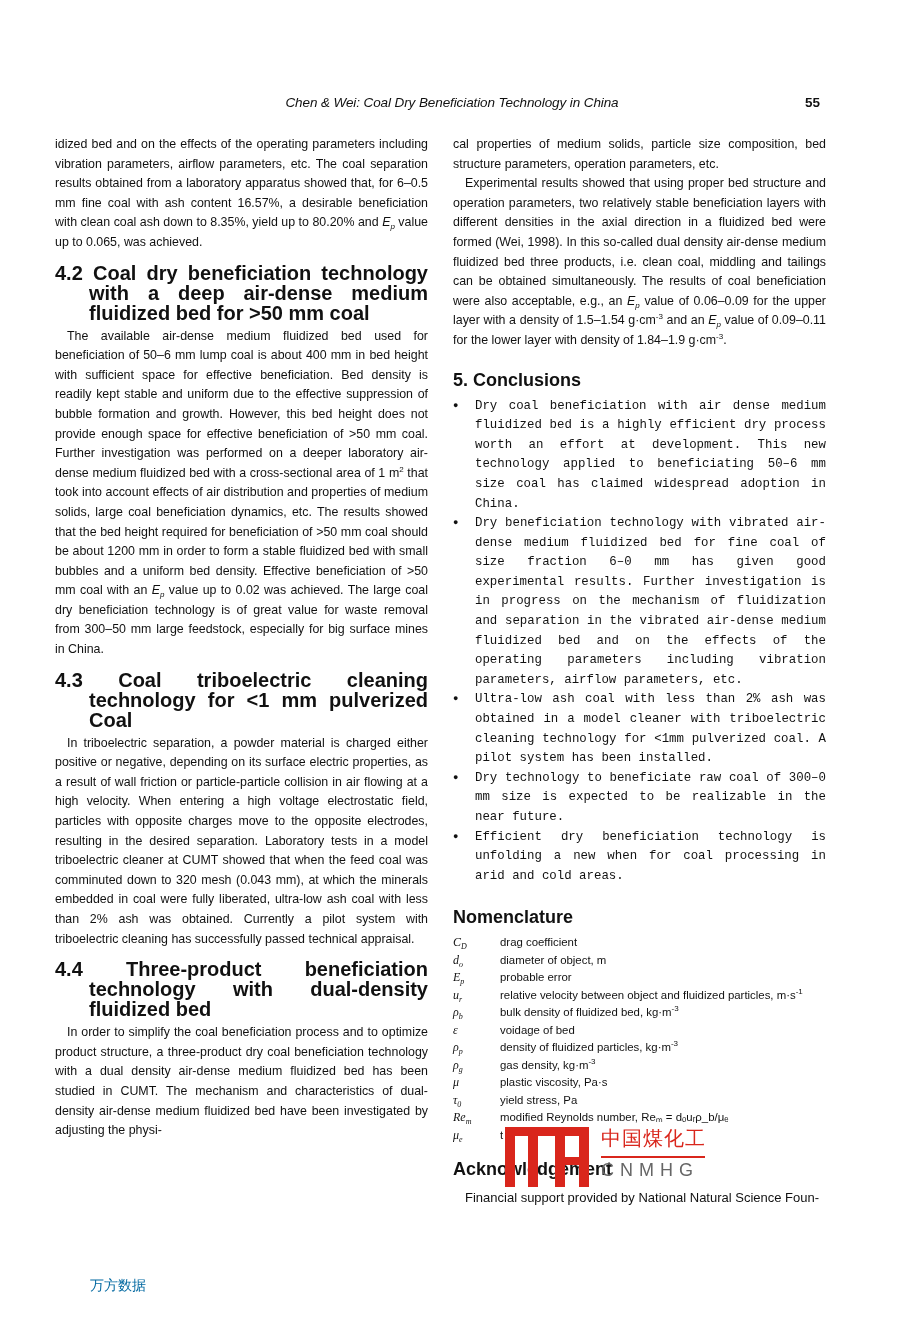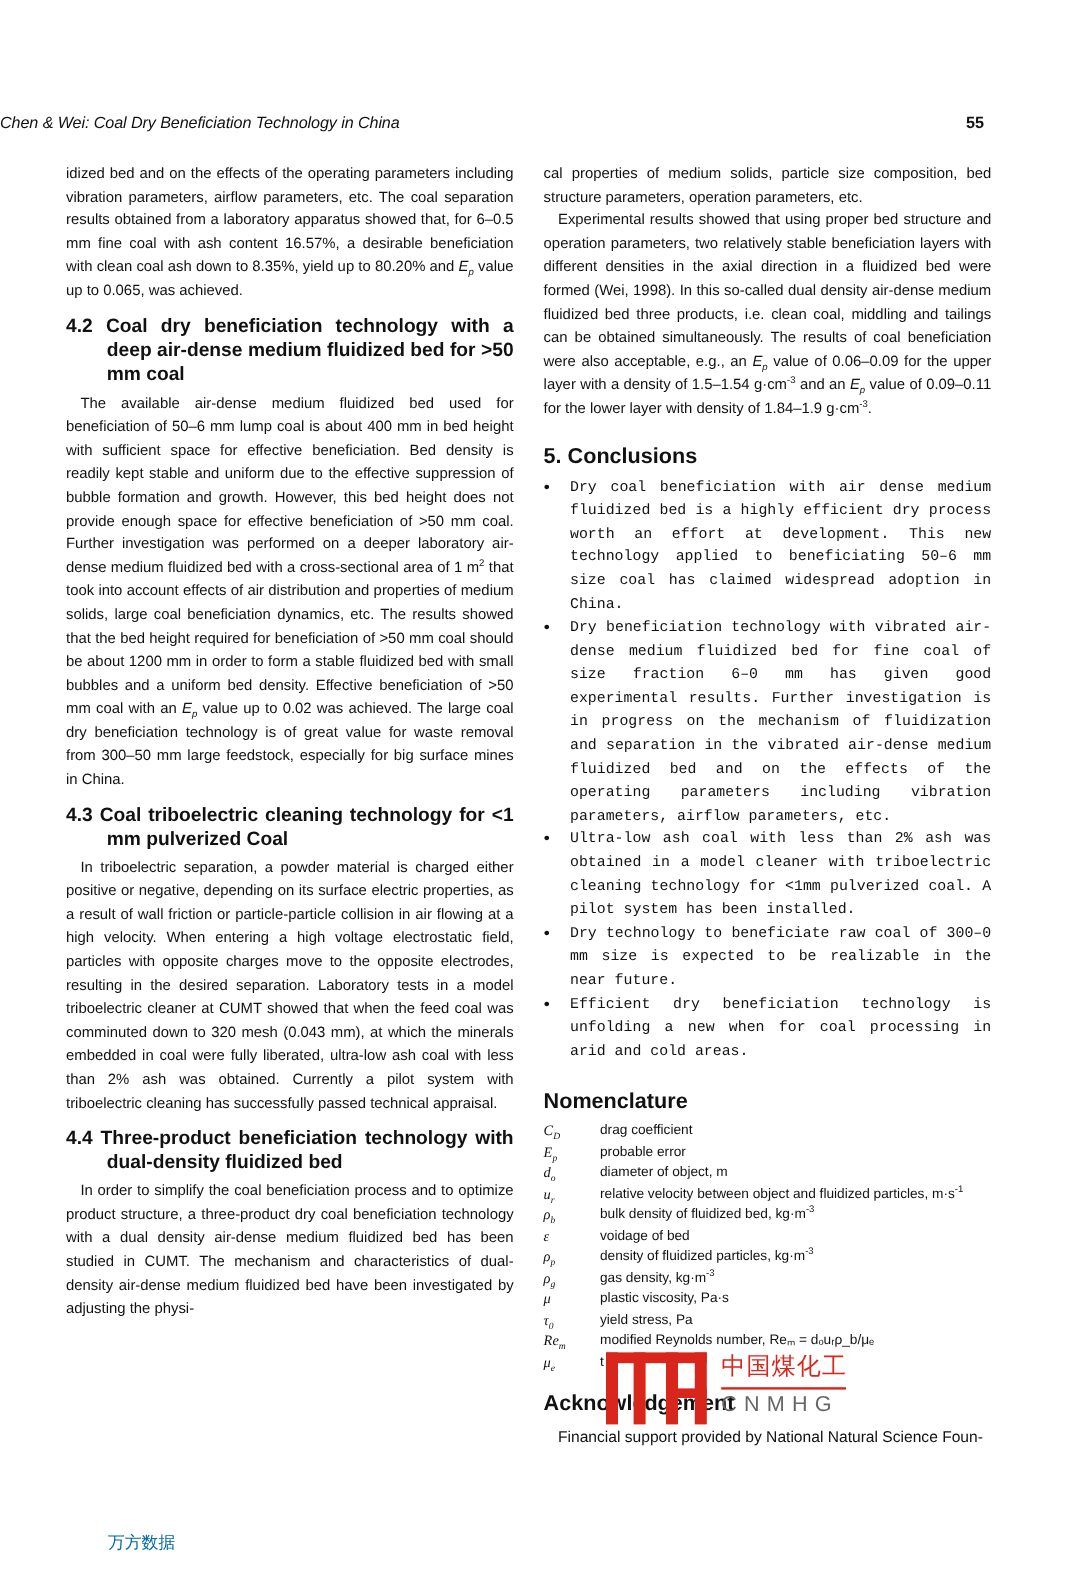--- a/index.html
+++ b/index.html
@@ -1,25 +1,25 @@
 <!DOCTYPE html>
 <html><head>
 <meta charset="utf-8">
 <style>
   html, body { margin: 0; padding: 0; background: #ffffff; }
   body { width: 904px; height: 1320px; position: relative; overflow: hidden; color: #111; font-family: "Liberation Sans", sans-serif; }
   .header { position: absolute; top: 95px; left: 0; width: 904px; height: 20px; }
-  .running-title { position: absolute; left: 0; width: 904px; font-style: italic; font-size: 13.5px; top: 0; letter-spacing: -0.1px; }
+  .running-title { position: absolute; left: 0; width: 904px; text-align: center; font-style: italic; font-size: 13.5px; top: 0; letter-spacing: -0.1px; }
   .page-number { position: absolute; right: 84px; top: 0; font-size: 13.5px; font-weight: bold; }
   .col { position: absolute; top: 135px; width: 373px; font-size: 12.4px; line-height: 19.6px; text-align: justify; }
   .col-left { left: 55px; }
   .col-right { left: 453px; }
   p { margin: 0; }
   .indent { text-indent: 12px; }
-  h3 { font-size: 16px; font-weight: bold; margin: 6px 0 4px 0; line-height: 20px; text-align: justify; text-align-last: auto; padding-left: 34px; text-indent: -34px; }
+  h3 { font-size: 20px; font-weight: bold; margin: 6px 0 4px 0; line-height: 20px; text-align: justify; text-align-last: auto; padding-left: 34px; text-indent: -34px; }
   h2 { font-size: 18px; font-weight: bold; margin: 18px 0 6px 0; line-height: 22px; }
   sub, sup { font-size: 8px; line-height: 0; }
   .ep { font-style: italic; }
   ul.bullets { list-style: none; margin: 0; padding: 0; }
   ul.bullets li { position: relative; padding-left: 22px; font-family: Liberation Mono, monospace; }
   ul.bullets li::before { content: "\25CF"; position: absolute; left: 0; top: 0; font-size: 9px; }
   .nomen { margin-top: 4px; font-size: 11.4px; line-height: 17.5px; }
   .nomen-row { display: flex; }
   .nomen-sym { width: 47px; flex: none; font-family: "Liberation Serif", serif; font-style: italic; font-size: 12px; }
   .nomen-def { flex: 1; text-align: justify; }
@@ -66,26 +66,26 @@
     <li>Efficient dry beneficiation technology is unfolding a new when for coal processing in arid and cold areas.</li>
   </ul>
 
   <h2 style="margin-top:20px;">Nomenclature</h2>
   <div class="nomen">
     <div class="nomen-row">
         <span class="nomen-sym"><span>C</span><sub>D</sub></span>
         <span class="nomen-def">drag coefficient</span>
       </div>
     <div class="nomen-row">
+        <span class="nomen-sym"><span>d</span><sub>o</sub></span>
+        <span class="nomen-def">diameter of object, m</span>
+      </div>
+    <div class="nomen-row">
         <span class="nomen-sym"><span>E</span><sub>p</sub></span>
         <span class="nomen-def">probable error</span>
-      </div>
-    <div class="nomen-row">
-        <span class="nomen-sym"><span>d</span><sub>o</sub></span>
-        <span class="nomen-def">diameter of object, m</span>
       </div>
     <div class="nomen-row">
         <span class="nomen-sym"><span>u</span><sub>r</sub></span>
         <span class="nomen-def"><span>relative velocity between object and fluidized particles, m·s</span><sup>-1</sup></span>
       </div>
     <div class="nomen-row">
         <span class="nomen-sym"><span>ρ</span><sub>b</sub></span>
         <span class="nomen-def"><span>bulk density of fluidized bed, kg·m</span><sup>-3</sup></span>
       </div>
     <div class="nomen-row">

